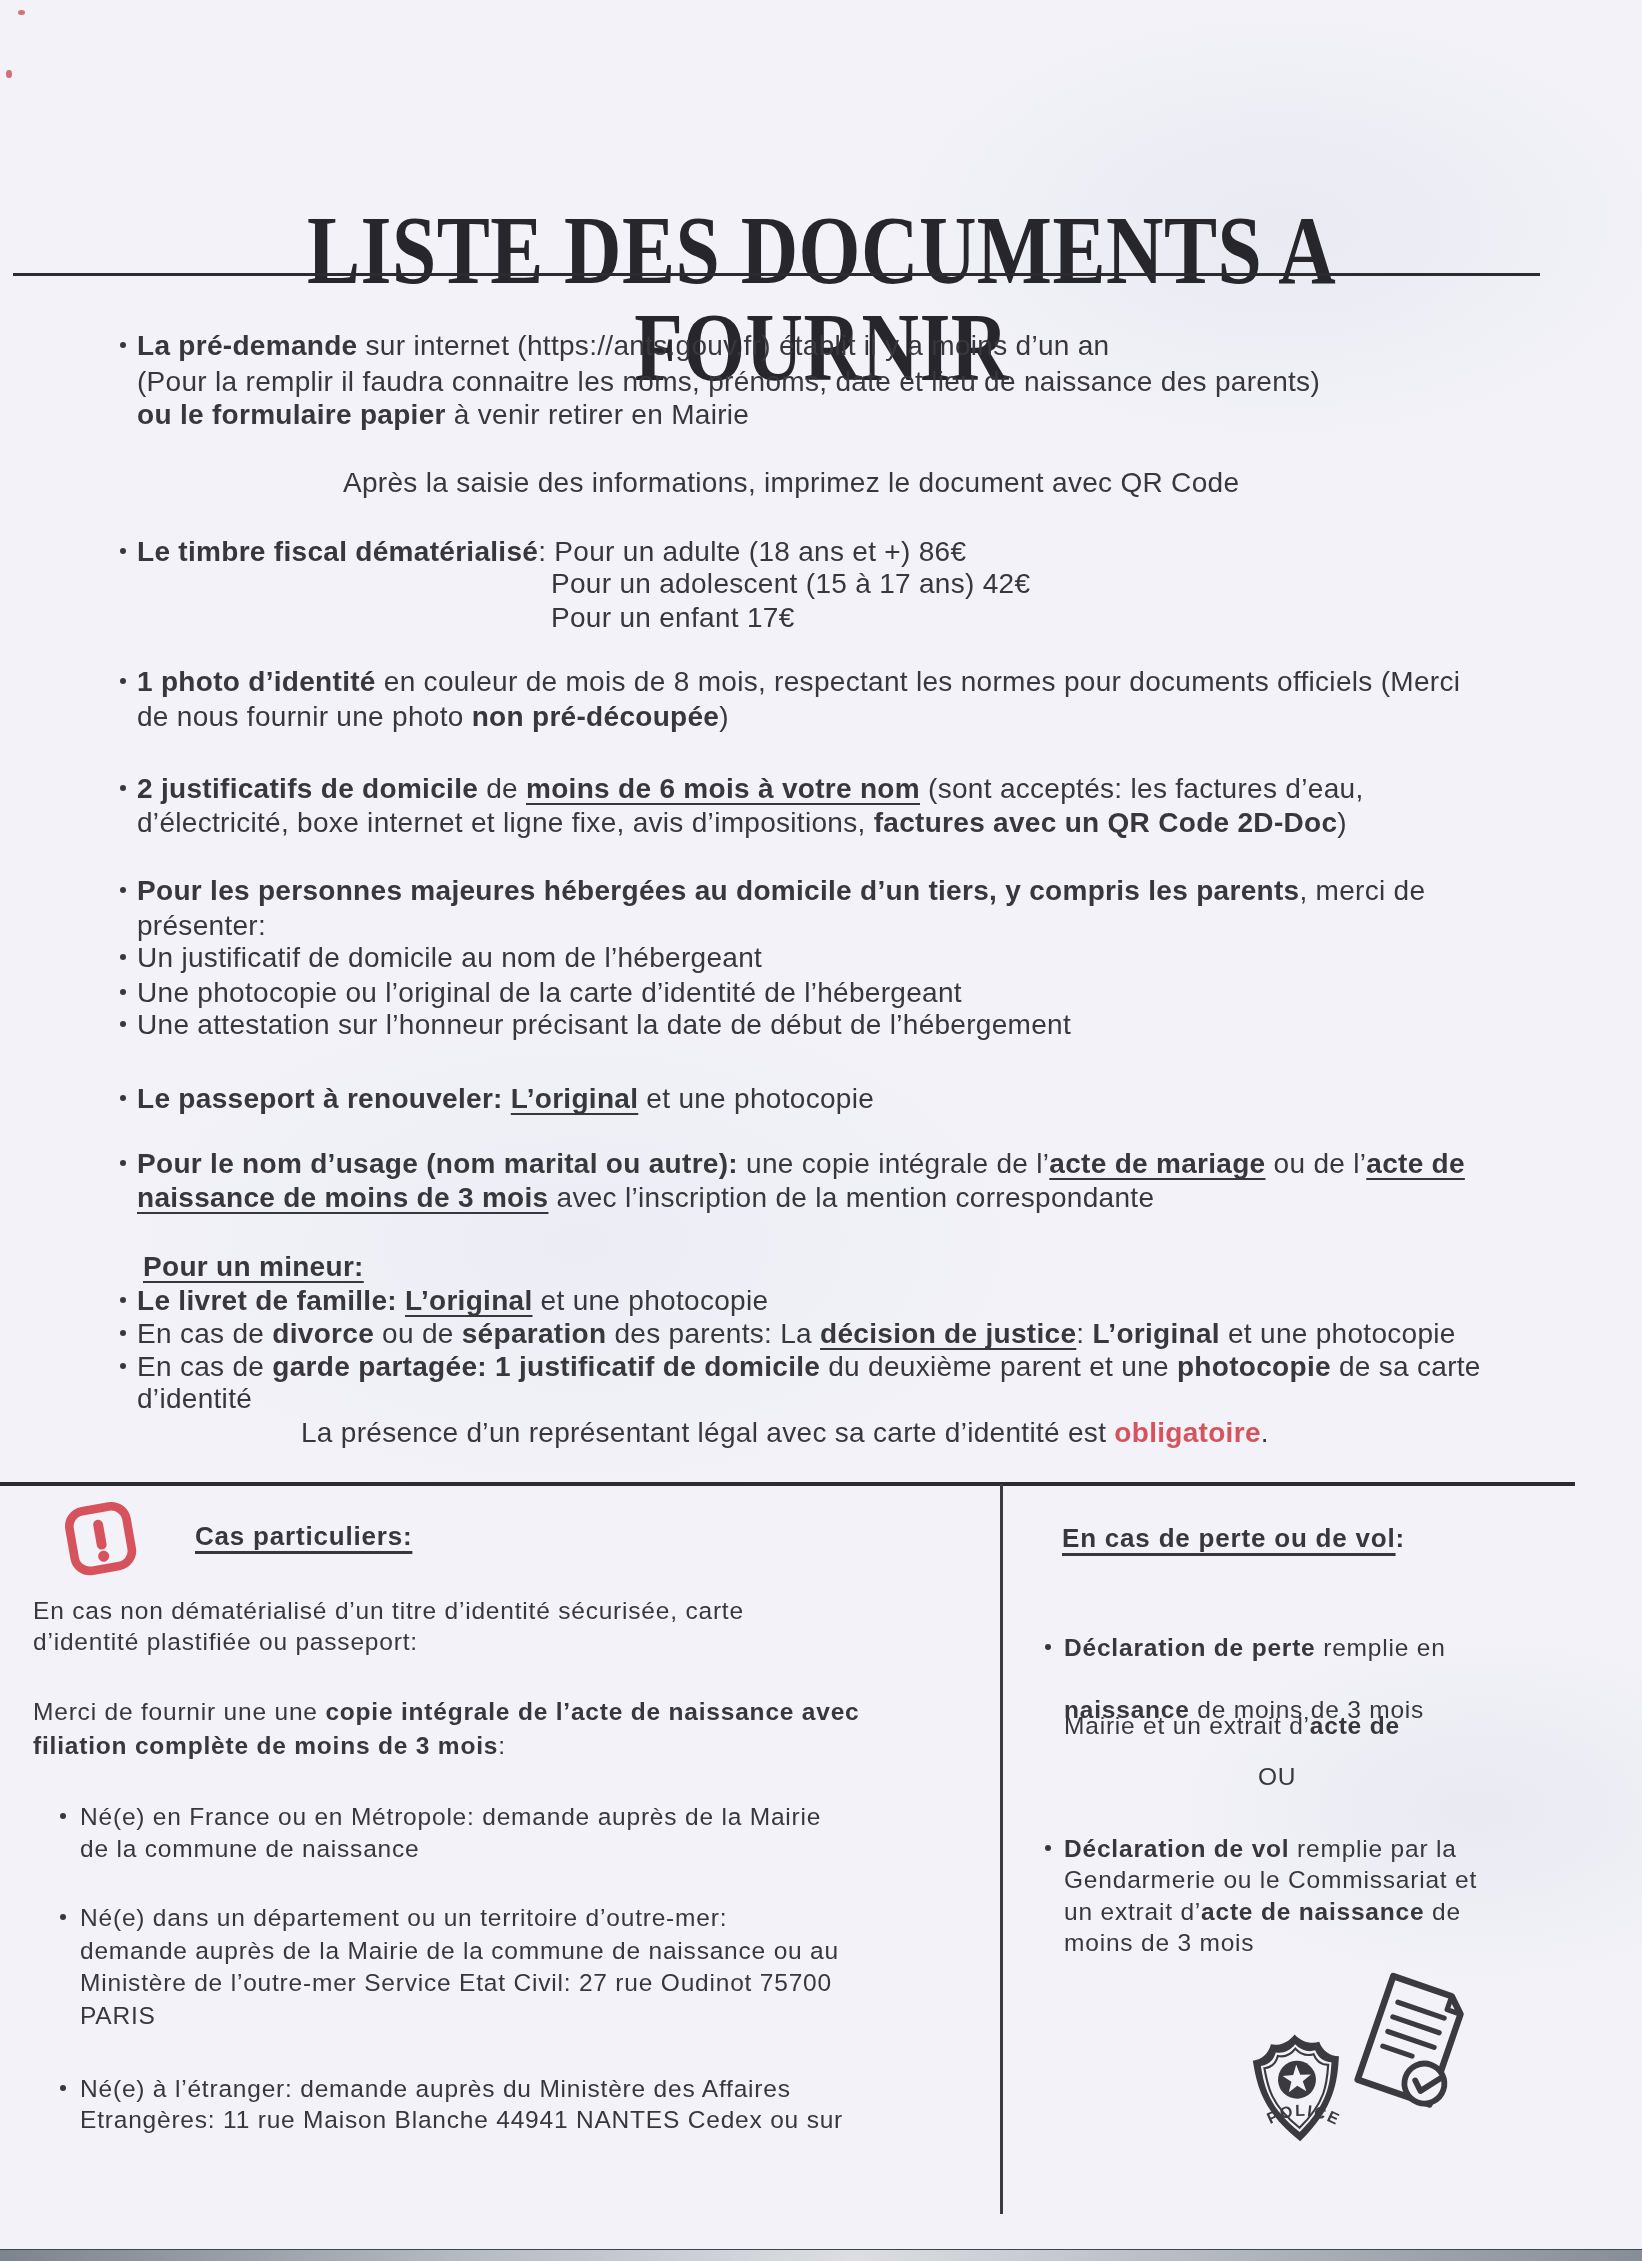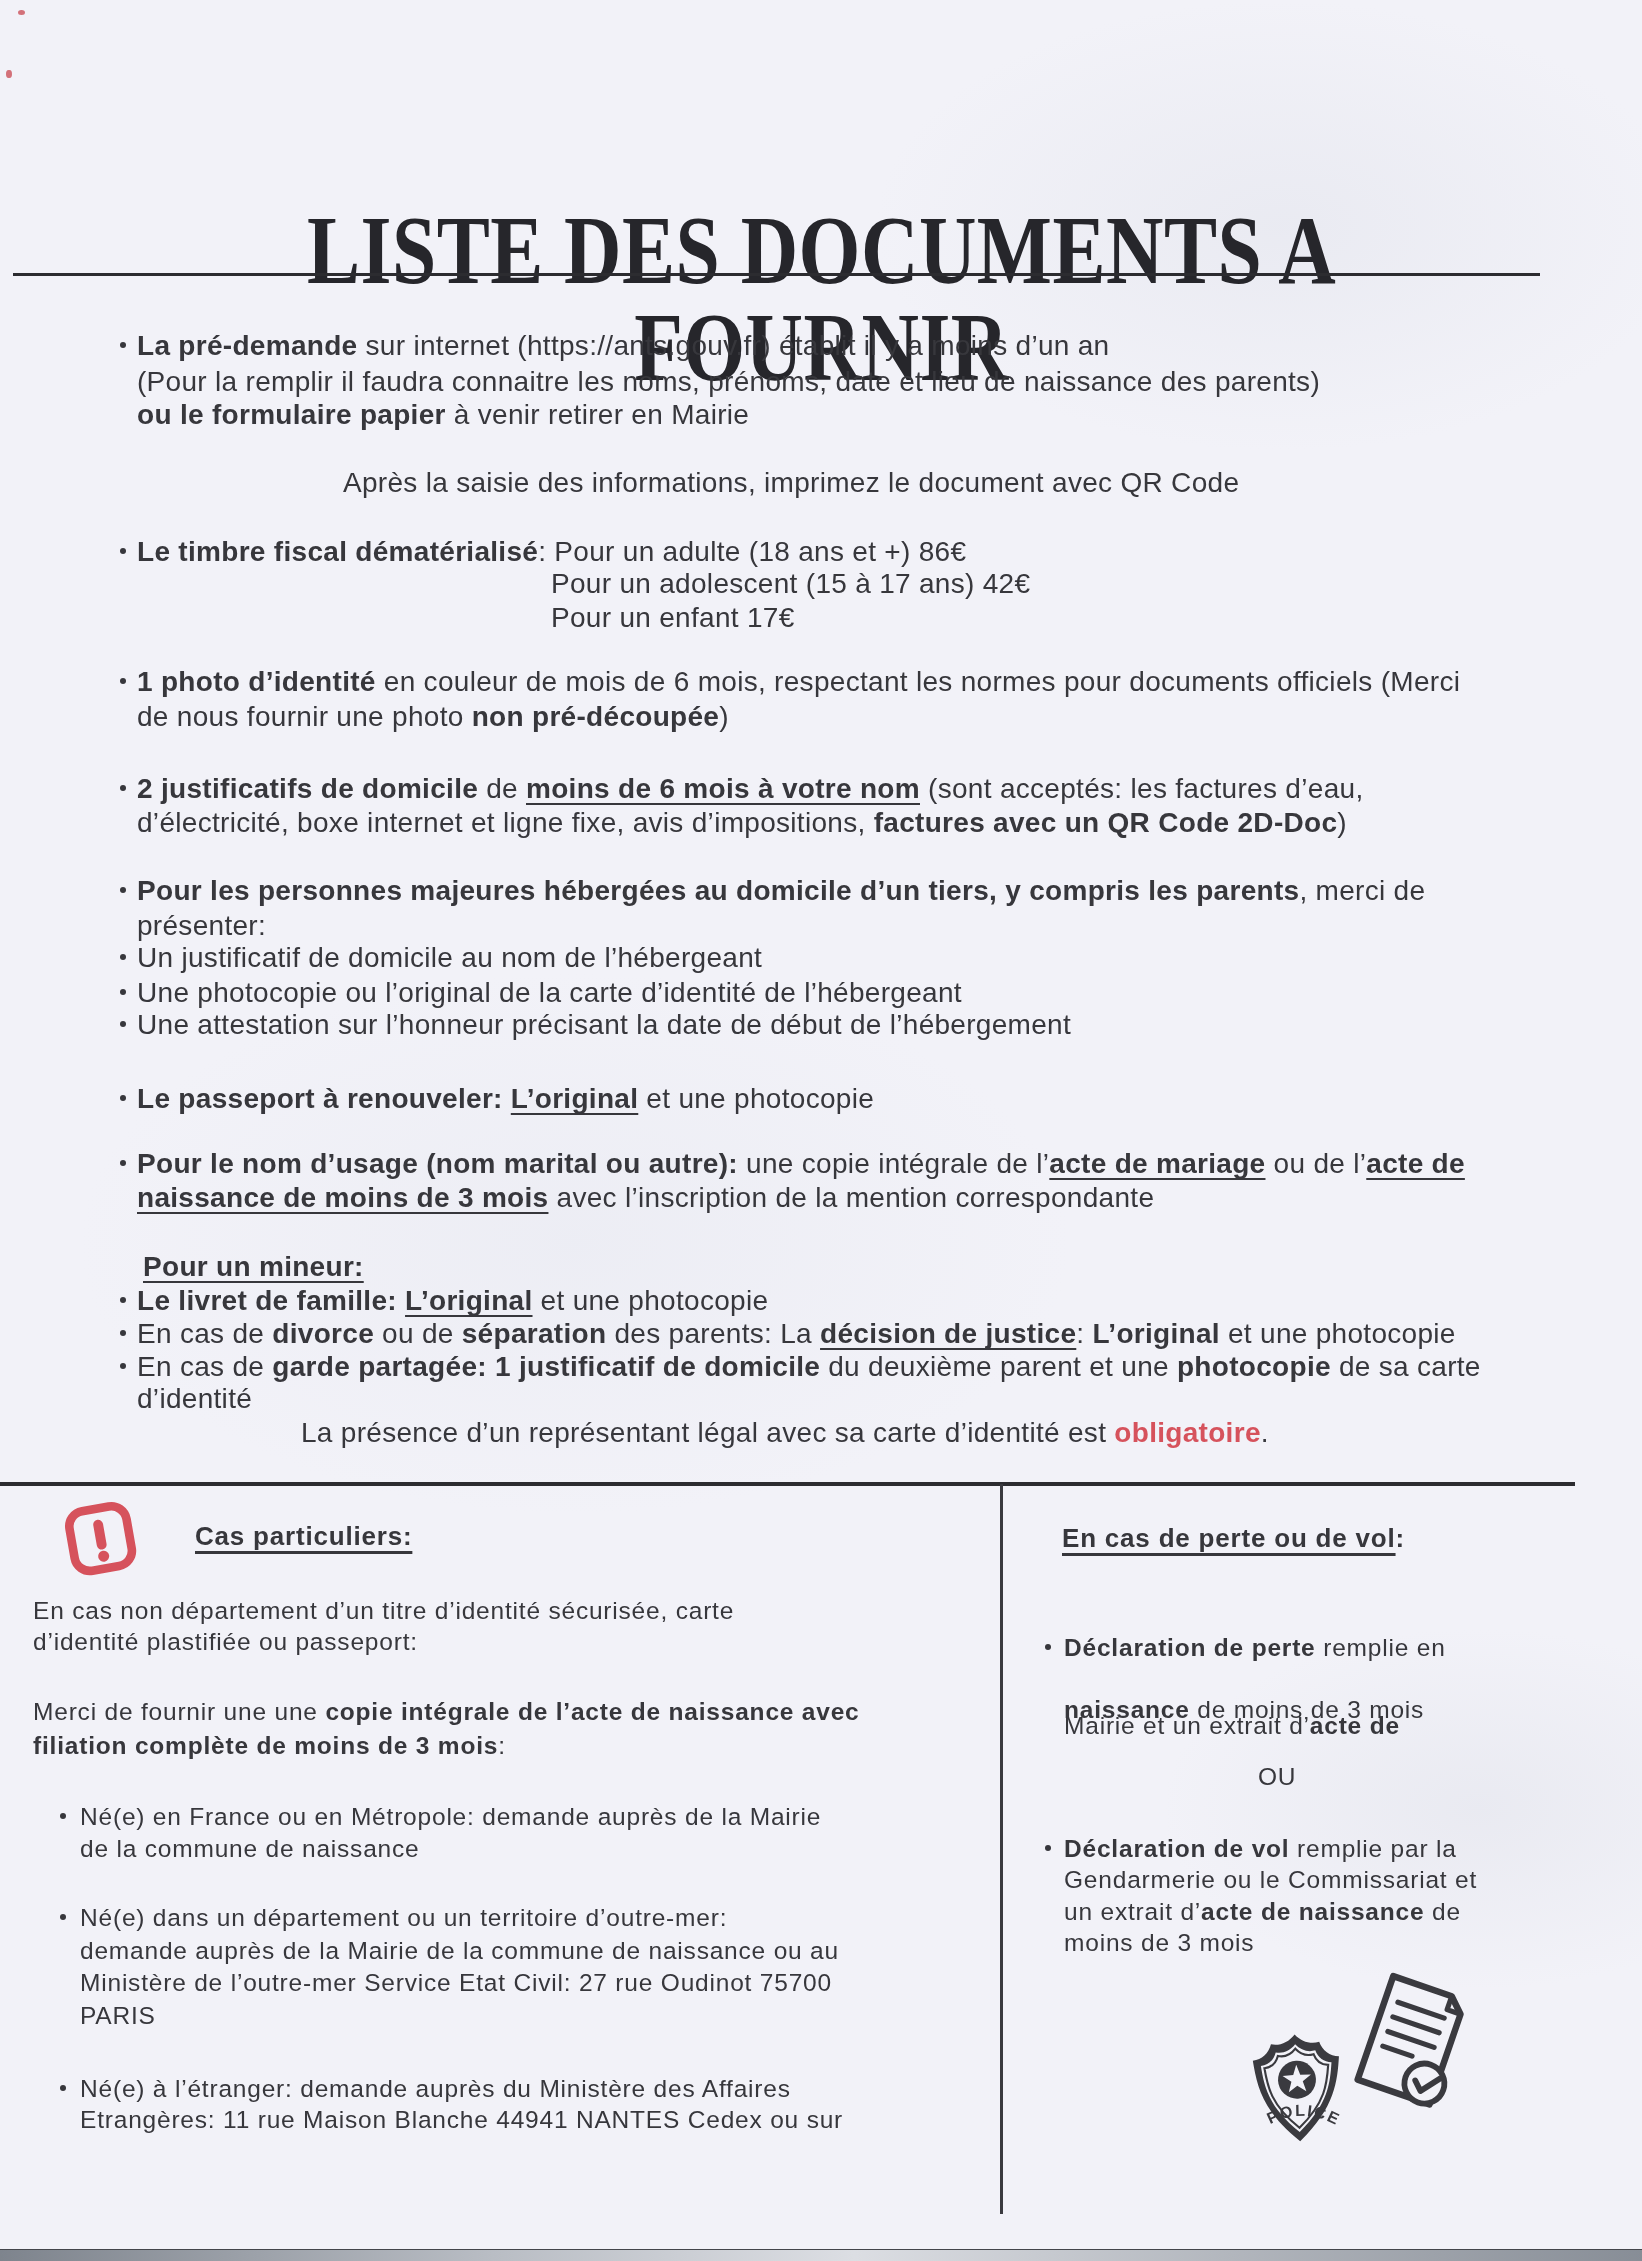--- a/index.html
+++ b/index.html
@@ -61,21 +61,21 @@
 
   <div class="ln li" style="left:137px;top:331px;"><span class="b">La pré-demande</span><span> sur internet (https://ants.gouv.fr) établit il y a moins d’un an</span></div>
   <div class="ln" style="left:137px;top:367px;"><span>(Pour la remplir il faudra connaitre les noms, prénoms, date et lieu de naissance des parents)</span></div>
   <div class="ln" style="left:137px;top:400px;"><span class="b">ou le formulaire papier</span><span> à venir retirer en Mairie</span></div>
   <div class="ln" style="left:343px;top:468px;"><span>Après la saisie des informations, imprimez le document avec QR Code</span></div>
 
   <div class="ln li" style="left:137px;top:537px;"><span class="b">Le timbre fiscal dématérialisé</span><span>: Pour un adulte (18 ans et +) 86€</span></div>
   <div class="ln" style="left:551px;top:569px;"><span>Pour un adolescent (15 à 17 ans) 42€</span></div>
   <div class="ln" style="left:551px;top:603px;"><span>Pour un enfant 17€</span></div>
 
-  <div class="ln li" style="left:137px;top:667px;"><span class="b">1 photo d’identité</span><span> en couleur de mois de 6 mois, respectant les normes pour documents officiels (Merci</span></div>
+  <div class="ln li" style="left:137px;top:667px;"><span class="b">1 photo d’identité</span><span> en couleur de mois de 8 mois, respectant les normes pour documents officiels (Merci</span></div>
   <div class="ln" style="left:137px;top:702px;"><span>de nous fournir une photo </span><span class="b">non pré-découpée</span><span>)</span></div>
 
   <div class="ln li" style="left:137px;top:774px;"><span class="b">2 justificatifs de domicile</span><span> de </span><span class="b u">moins de 6 mois à votre nom</span><span> (sont acceptés: les factures d’eau,</span></div>
   <div class="ln" style="left:137px;top:808px;"><span>d’électricité, boxe internet et ligne fixe, avis d’impositions, </span><span class="b">factures avec un QR Code 2D-Doc</span><span>)</span></div>
 
   <div class="ln li" style="left:137px;top:876px;"><span class="b">Pour les personnes majeures hébergées au domicile d’un tiers, y compris les parents</span><span>, merci de</span></div>
   <div class="ln" style="left:137px;top:911px;"><span>présenter:</span></div>
   <div class="ln li" style="left:137px;top:943px;"><span>Un justificatif de domicile au nom de l’hébergeant</span></div>
   <div class="ln li" style="left:137px;top:978px;"><span>Une photocopie ou l’original de la carte d’identité de l’hébergeant</span></div>
   <div class="ln li" style="left:137px;top:1010px;"><span>Une attestation sur l’honneur précisant la date de début de l’hébergement</span></div>
@@ -97,21 +97,21 @@
 
   <div class="icon-wrap" style="left:63px;top:1498px;width:75px;height:80px;transform:rotate(-10deg);">
     <svg width="75" height="80" viewBox="0 0 120 130">
       <rect x="13" y="17" width="94" height="98" rx="25" fill="none" stroke="#d6525c" stroke-width="14"></rect>
       <line x1="60" y1="43" x2="60" y2="76" stroke="#d6525c" stroke-width="16" stroke-linecap="round"></line>
       <circle cx="60" cy="95" r="9" fill="#d6525c"></circle>
     </svg>
   </div>
 
   <div class="ln colln hd" style="left:195px;top:1521px;"><span class="b u">Cas particuliers:</span></div>
-  <div class="ln colln" style="left:33px;top:1595px;">En cas non département d’un titre d’identité sécurisée, carte</div>
+  <div class="ln colln" style="left:33px;top:1595px;">En cas non dématérialisé d’un titre d’identité sécurisée, carte</div>
   <div class="ln colln" style="left:33px;top:1626px;">d’identité plastifiée ou passeport:</div>
   <div class="ln colln" style="left:33px;top:1696px;"><span>Merci de fournir une une </span><span class="b">copie intégrale de l’acte de naissance avec</span></div>
   <div class="ln colln" style="left:33px;top:1730px;"><span class="b">filiation complète de moins de 3 mois</span><span>:</span></div>
   <div class="ln colln lil" style="left:80px;top:1801px;">Né(e) en France ou en Métropole: demande auprès de la Mairie</div>
   <div class="ln colln" style="left:80px;top:1833px;">de la commune de naissance</div>
   <div class="ln colln" style="left:80px;top:1935px;">demande auprès de la Mairie de la commune de naissance ou au</div>
   <div class="ln colln lil" style="left:80px;top:1902px;">Né(e) dans un département ou un territoire d’outre-mer:</div>
   <div class="ln colln" style="left:80px;top:1967px;">Ministère de l’outre-mer Service Etat Civil: 27 rue Oudinot 75700</div>
   <div class="ln colln" style="left:80px;top:2000px;">PARIS</div>
   <div class="ln colln lil" style="left:80px;top:2073px;">Né(e) à l’étranger: demande auprès du Ministère des Affaires</div>

